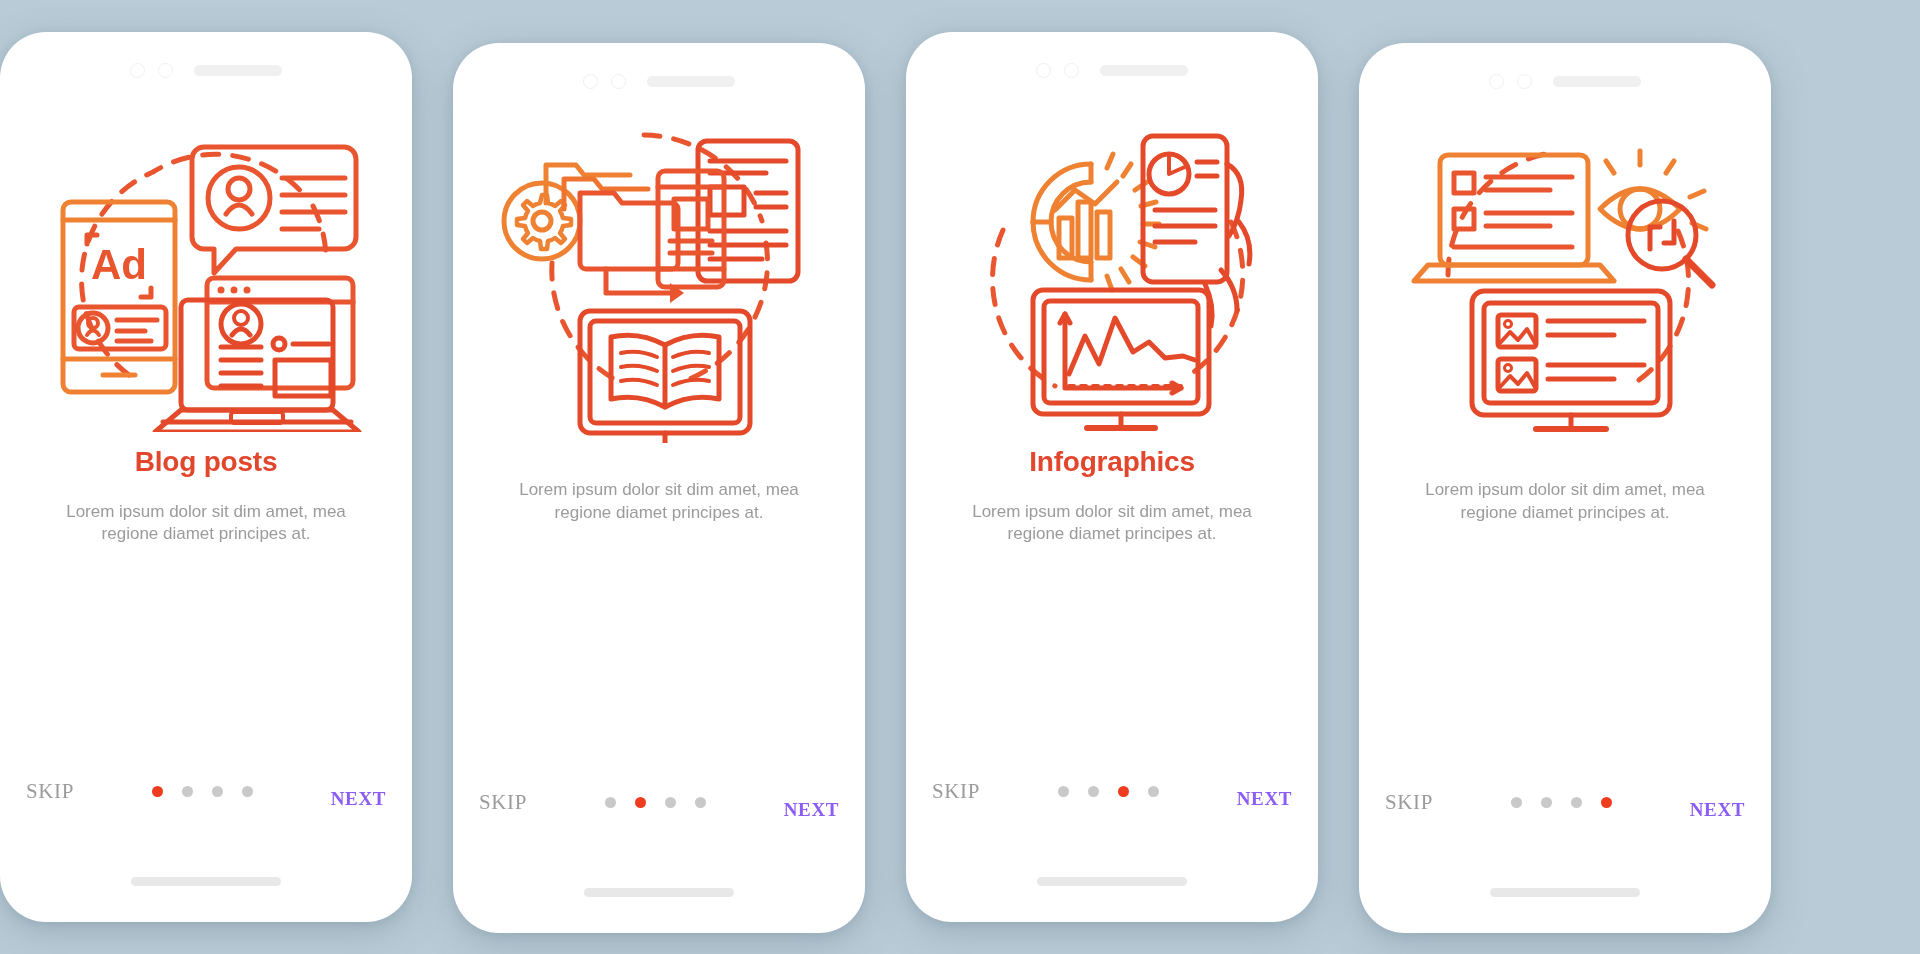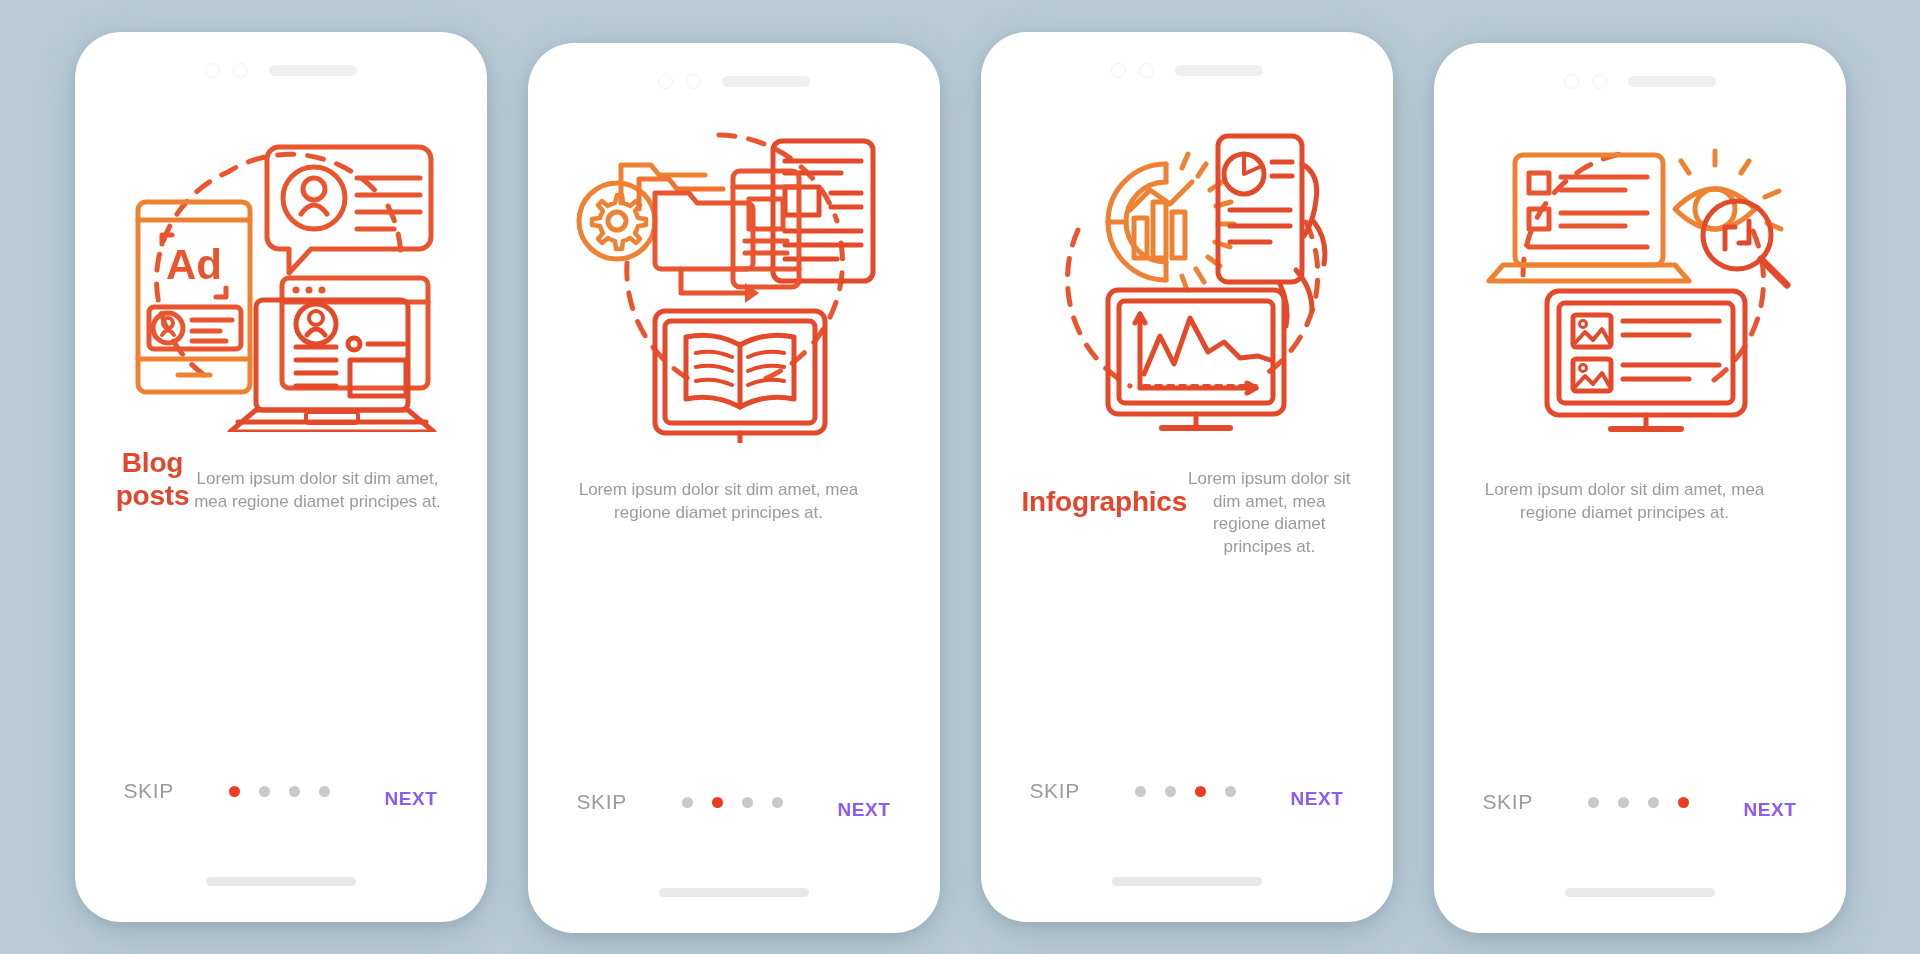--- a/index.html
+++ b/index.html
@@ -11,21 +11,21 @@
     height: 954px;
     background: #b8cbd6;
     font-family: "Liberation Sans", sans-serif;
     overflow: hidden;
   }
   .stage {
     position: relative;
     width: 1920px;
     height: 954px;
     display: flex;
-    justify-content: center;
+    justify-content: flex-start;
     align-items: center;
     gap: 41px;
   }
   .phone {
     position: relative;
     width: 412px;
     height: 890px;
     background: #ffffff;
     border-radius: 46px;
     box-shadow: 0 10px 34px rgba(120,140,155,0.42),
@@ -77,21 +77,21 @@
     height: 330px;
     margin-top: 4px;
     flex: none;
   }
   .art svg { display:block; width: 100%; height: 100%; }
 
   
   .content {
     width: 330px;
     display: flex;
-    flex-direction: row;
+    flex-direction: column;
     align-items: center;
     margin-top: 14px;
   }
   .title {
     color: #e2462c;
     font-size: 28px;
     font-weight: bold;
     line-height: 1.17;
     text-align: center;
     margin: 0;
@@ -120,22 +120,23 @@
 
   
   .nav {
     position: absolute;
     bottom: 112px;
     left: 0;
     width: 100%;
     display: flex;
     align-items: center;
     justify-content: space-between;
-    padding: 0 49px;
+    padding: 0 26px;
     box-sizing: border-box;
+    font-family: Liberation Serif, serif;
   }
   .nav-skip {
     color: #9b9b9b;
     font-size: 21px;
     letter-spacing: 0.6px;
     cursor: pointer;
   }
   .nav-next {
     color: #8b5cf6;
     font-size: 19px;

